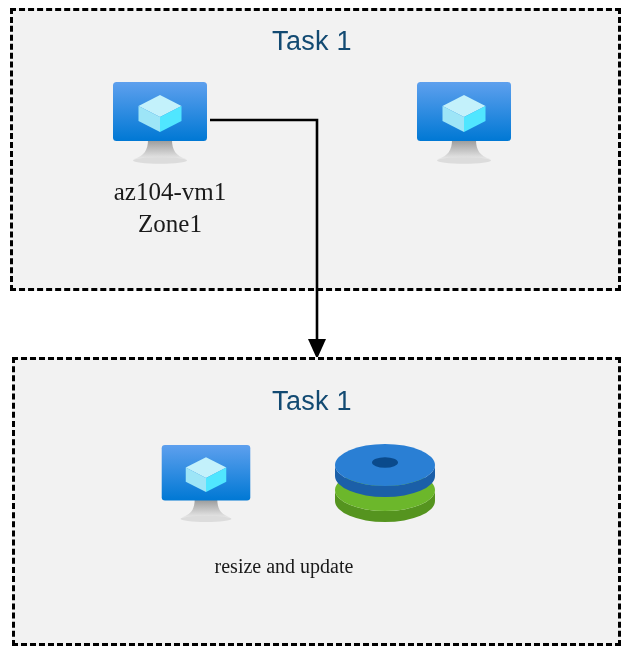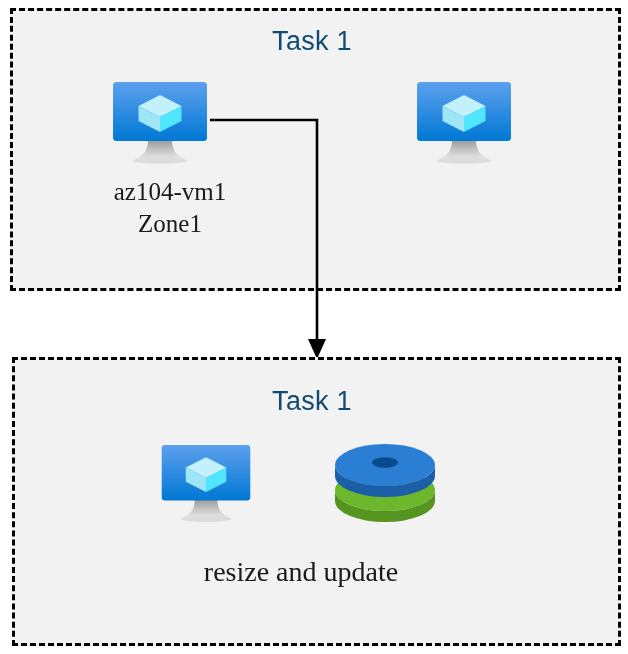--- a/index.html
+++ b/index.html
@@ -62,22 +62,22 @@
     text-align: center;
     color: #1a1a1a;
     font-size: 25px;
     line-height: 1.28;
     white-space: pre-line;
     font-family: Liberation Serif, serif;
   }
   #vm1-label { left: 45px;  top: 176px; width: 250px; }
   #vm2-label { left: 345px; top: 176px; width: 250px; }
   #task2-label {
-    left: 81px; top: 554px; width: 440px;
-    font-size: 28px;
+    left: 64px; top: 554px; width: 440px;
+    font-size: 20px;
   }
 
   
   .icon-wrap { position: absolute; }
   #vm1-icon   { left: 108px; top: 80px;  width: 104px; height: 88px; }
   #vm2-icon   { left: 412px; top: 80px;  width: 104px; height: 88px; }
   #vm3-icon   { left: 157px; top: 443px; width: 98px;  height: 83px; }
   #disk-icon  { left: 333px; top: 443px; width: 104px; height: 83px; }
 
   .icon-wrap svg { display: block; width: 100%; height: 100%; }

